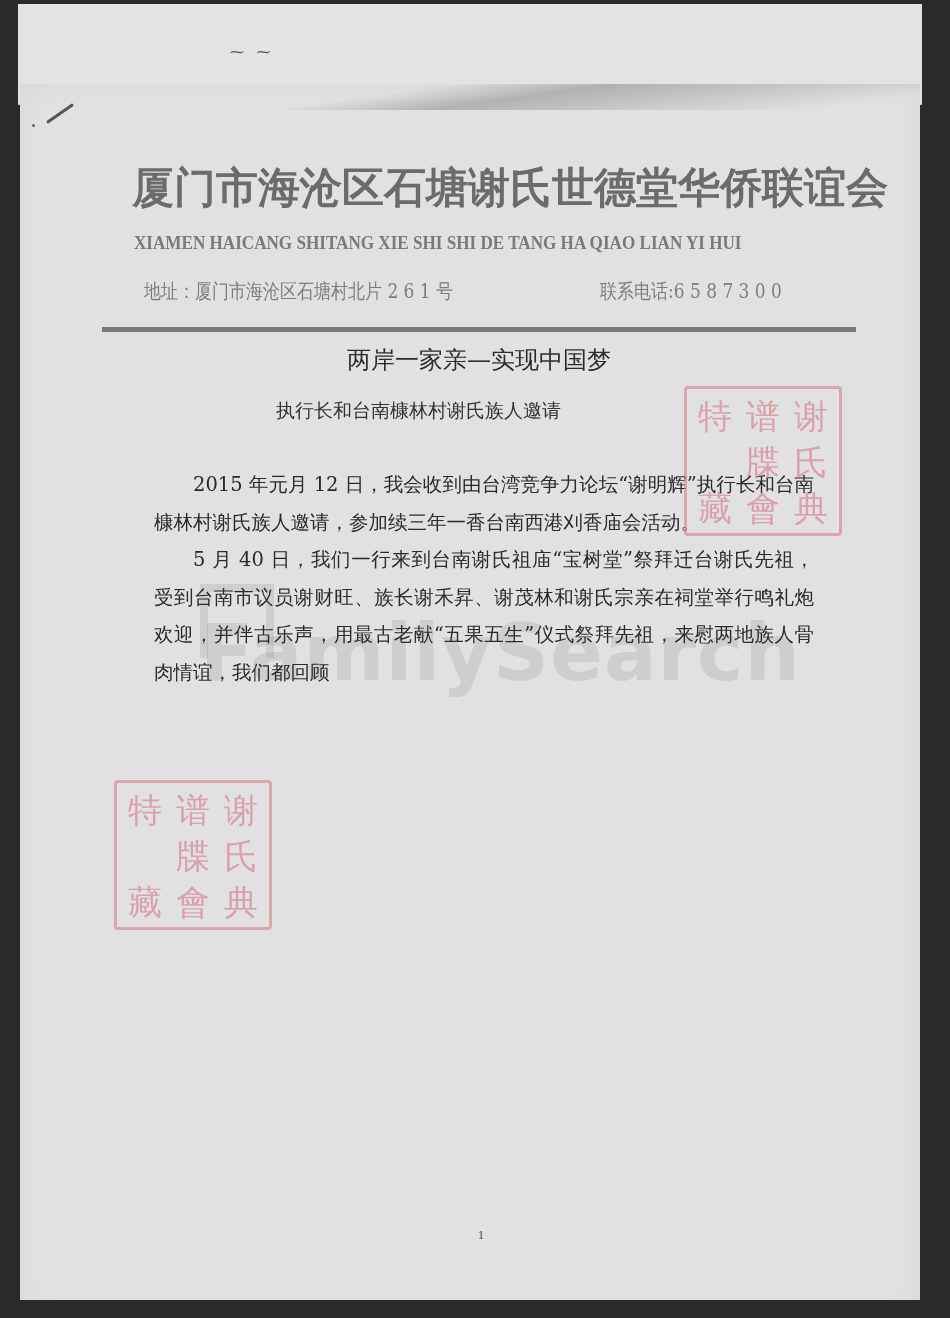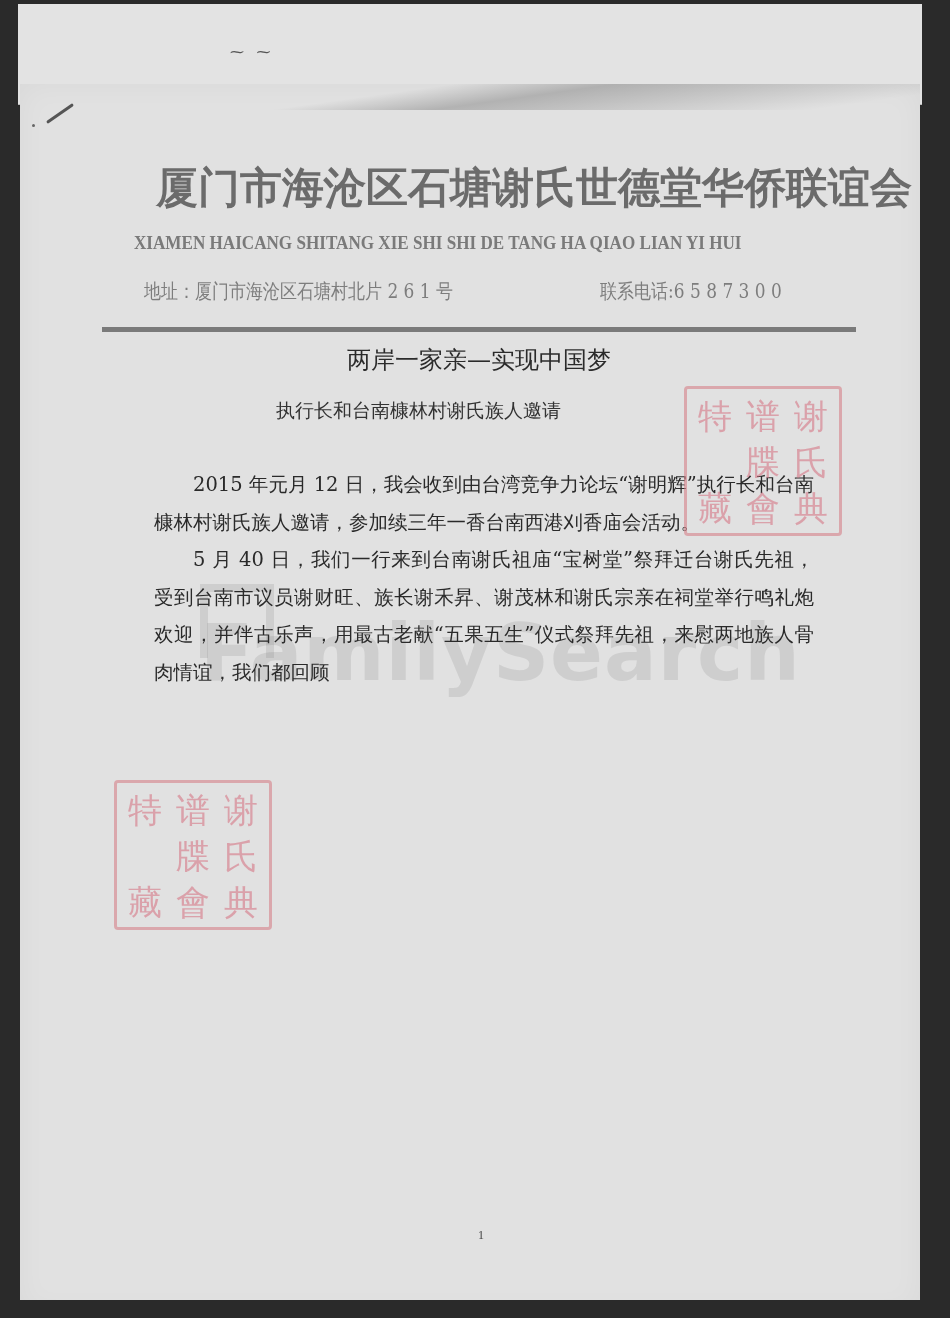--- a/index.html
+++ b/index.html
@@ -36,21 +36,20 @@
       border-radius: 2px;
     }
     .pen-dot { position: absolute; left: 32px; top: 124px; width: 3px; height: 3px; background: #666; border-radius: 50%; }
 
     
     .org-title {
       position: absolute; left: 132px; top: 160px; width: 700px;
       font-family: "DejaVu Serif", serif; font-weight: bold;
       font-size: 42px; color: #6b6b6b; letter-spacing: 0px;
       white-space: nowrap;
-      margin-left: 24px;
     }
     .org-title-en {
       position: absolute; left: 134px; top: 232px; width: 690px;
       font-family: "Liberation Serif", serif; font-weight: bold;
       font-size: 19px; color: #7a7a7a; white-space: nowrap; overflow: hidden;
       transform: scaleX(0.9); transform-origin: left;
     }
     .address {
       position: absolute; left: 144px; top: 278px;
       font-size: 20px; color: #7d7d7d; white-space: nowrap;

